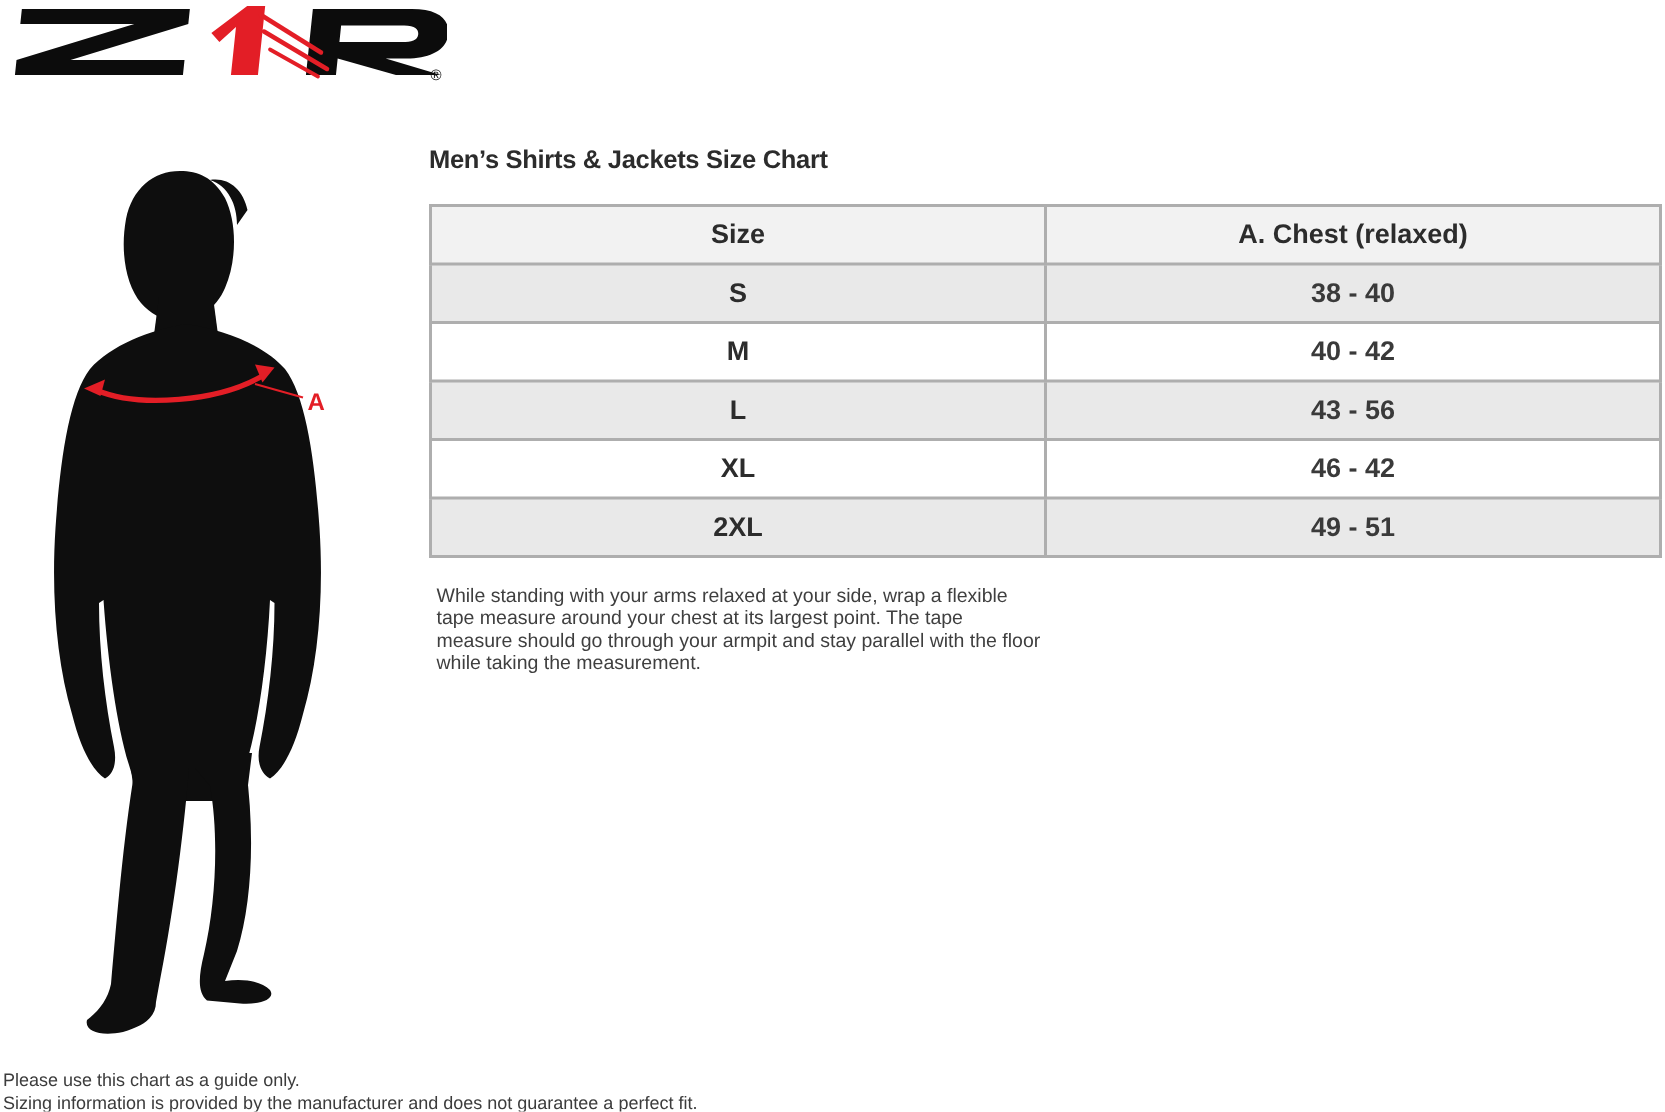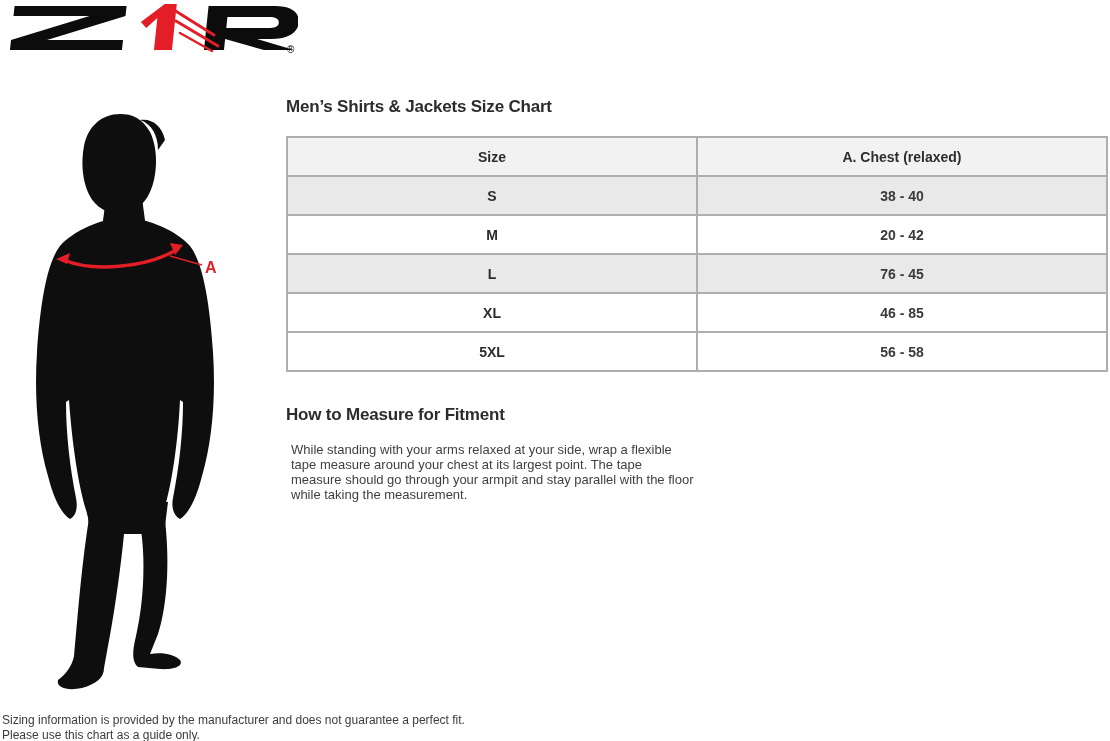--- a/index.html
+++ b/index.html
@@ -20,21 +20,21 @@
   
   .content { position:absolute; left:286px; top:85px; width:822px;margin-top:12px; }
   .page-title {
     font-size:17px; font-weight:bold; color:#2c2c2c; letter-spacing:-0.2px;
   }
   table.size-table {
     margin-top:19px; width:822px; border-collapse:collapse; table-layout:fixed;
   }
   .size-table th, .size-table td {
     border:2px solid #aeaeae; height:39px; text-align:center;
-    font-size:14px; vertical-align:middle;
+    font-size:18px; vertical-align:middle;
   }
   .size-table th { background:#f2f2f2; color:#2c2c2c; font-weight:bold; }
   .size-table td { background:#ffffff; color:#3a3a3a; font-weight:bold; }
   .size-table tr.stripe td { background:#e9e9e9; }
   .size-table td.size-col { font-weight:bold; color:#2c2c2c; }
 
   .measure-heading {
     margin-top:33px; font-size:17px; font-weight:bold; color:#2c2c2c; letter-spacing:-0.2px;
   }
   .measure-item { margin:17px 0 0 5px; }
@@ -110,42 +110,41 @@
           <th>A. Chest (relaxed)</th>
         </tr>
       </thead>
       <tbody>
           <tr class="stripe">
             <td class="size-col">S</td>
             <td>38 - 40</td>
           </tr>
           <tr>
             <td class="size-col">M</td>
-            <td>20 - 42</td>
+            <td>40 - 42</td>
           </tr>
           <tr class="stripe">
             <td class="size-col">L</td>
-            <td>76 - 45</td>
+            <td>43 - 56</td>
           </tr>
           <tr>
             <td class="size-col">XL</td>
-            <td>46 - 85</td>
+            <td>46 - 42</td>
           </tr>
-          <tr>
-            <td class="size-col">5XL</td>
-            <td>56 - 58</td>
+          <tr class="stripe">
+            <td class="size-col">2XL</td>
+            <td>49 - 51</td>
           </tr>
         </tbody>
     </table>
 
-    <div class="measure-heading">How to Measure for Fitment</div>
 
     <div class="measure-item">
       <div class="measure-desc">While standing with your arms relaxed at your side, wrap a flexible tape measure around your chest at its largest point. The tape measure should go through your armpit and stay parallel with the floor while taking the measurement.</div>
     </div>
   </div>
 
   <div class="page-footer">
+    <div>Please use this chart as a guide only.</div>
     <div>Sizing information is provided by the manufacturer and does not guarantee a perfect fit.</div>
-    <div>Please use this chart as a guide only.</div>
   </div>
 
 </div>
 
 </body></html>

